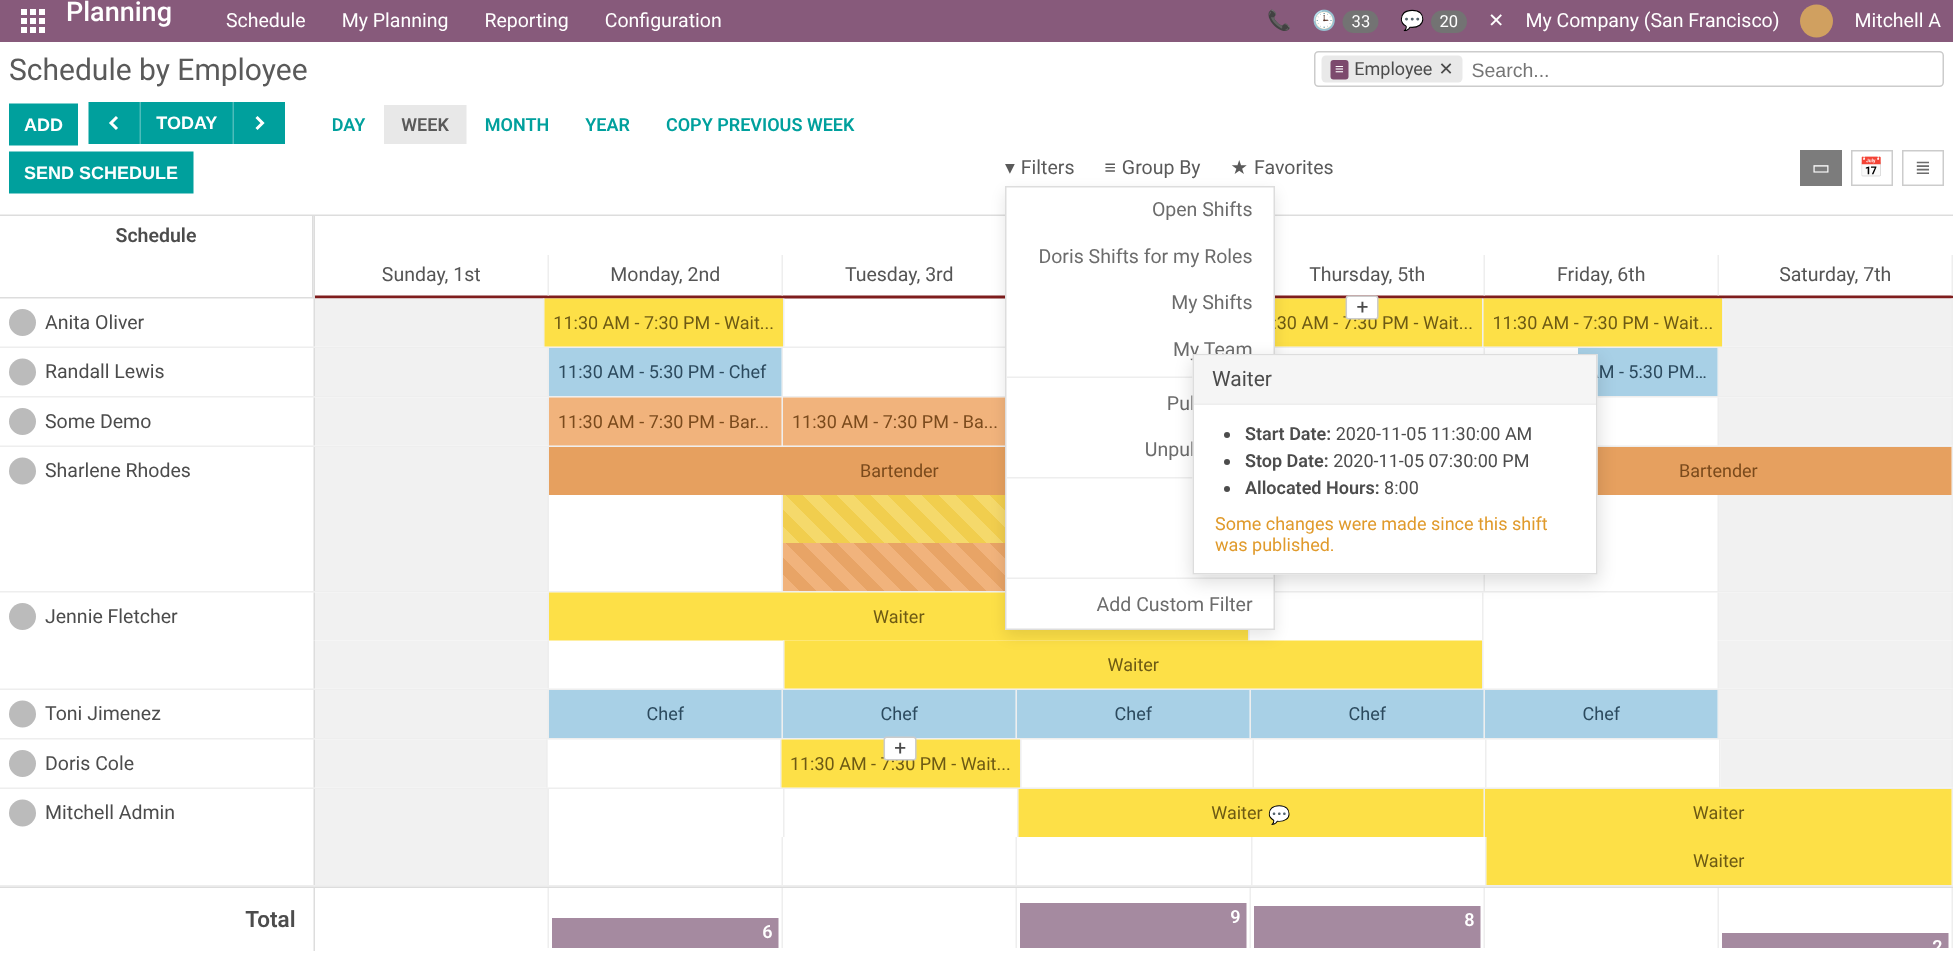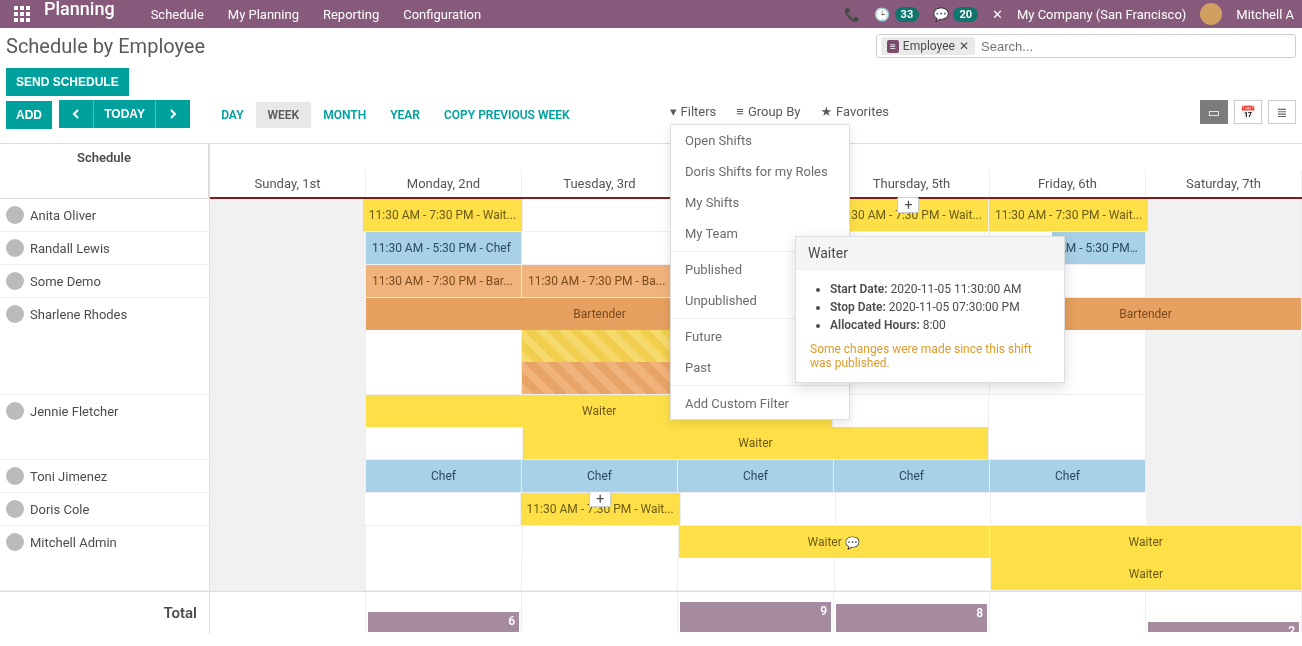--- a/index.html
+++ b/index.html
@@ -6,21 +6,21 @@
 body { font-family: -apple-system, BlinkMacSystemFont, "Segoe UI", Roboto, "Helvetica Neue", sans-serif; font-size: 13px; color: #4c4c4c; }
 
 .header { background: #875A7B; color: #fff; height: 28px; display: flex; align-items: center; padding: 0 8px; }
 .app-icon { width: 28px; height: 28px; display: flex; align-items: center; justify-content: center; }
 .app-icon svg { width: 16px; height: 16px; }
 .app-title { font-size: 18px; font-weight: 500; margin: 0 24px 12px 8px; }
 .nav-item { margin: 0 12px; font-size: 13px; cursor: pointer; }
 .header-spacer { flex: 1; }
 .header-right { display: flex; align-items: center; gap: 14px; }
 .badge-item { display: inline-flex; align-items: center; gap: 4px; }
-.badge { background: #0f766e; color: #fff; border-radius: 10px; padding: 1px 6px; font-size: 11px; font-weight: 700; }
+.badge { background: #737373; color: #fff; border-radius: 10px; padding: 1px 6px; font-size: 11px; font-weight: 400; }
 .company { font-size: 13px; }
 .avatar { width: 22px; height: 22px; border-radius: 50%; background: #d0a060; display: inline-block; vertical-align: middle; }
 
 .subheader { display: flex; align-items: center; padding: 6px 6px 6px 6px; border-bottom: 0; }
 .page-title { font-size: 20px; font-weight: 400; color: #5a5a5a; flex: 1; }
 
 .search-area { display: flex; align-items: center; }
 .search-box { display: flex; align-items: center; border: 1px solid #ccc; border-radius: 3px; padding: 2px 4px; width: 420px; }
 .search-tag { background: #e9e9e9; border-radius: 3px; padding: 2px 6px; display: inline-flex; align-items: center; gap: 4px; font-size: 12px; }
 .search-tag .tag-icon { background:#7c4a6d; color:#fff; padding:1px 3px; border-radius:2px; font-size:10px;}
@@ -66,21 +66,21 @@
 .shift.orange-stripe { background: repeating-linear-gradient(45deg,#f1b37c,#f1b37c 8px,#e8a466 8px,#e8a466 16px); color:#7a4a1c;}
 
 .plus-btn { position:absolute; top:-2px; left:50%; transform:translateX(-50%); background:#fff; border:1px solid #ccc; padding:0 6px; font-size:14px; line-height:14px; cursor:pointer; z-index:5; border-radius:2px;}
 
 .total-row { display:flex; border-top:1px solid #ddd; font-weight:600;}
 .total-row .col-employee{ text-align:right; padding:12px 12px; font-size:15px;}
 .total-cell { flex:1 1 0; border-right:1px solid #eee; position:relative; height:40px;}
 .total-bar { position:absolute; bottom:0; left:2px; right:2px; background:#a58aa0; color:#fff; text-align:right; padding:2px 4px; font-size:12px;}
 
 .dropdown { position:absolute; background:#fff; border:1px solid #ddd; box-shadow:0 4px 10px rgba(0,0,0,0.1); width:180px; z-index:100;}
-.dropdown-item { padding:8px 14px; font-size:13px; color:#6c6c6c; cursor:pointer;}
+.dropdown-item { padding:8px 14px; font-size:13px; color:#6c6c6c; cursor:pointer;text-align:right;}
 .dropdown-sep { border-top:1px solid #eee; margin:2px 0;}
 
 .popover { position:absolute; background:#fff; border:1px solid #ddd; box-shadow:0 4px 12px rgba(0,0,0,0.15); width:270px; z-index:110; padding:0;}
 .popover-header { background:#f5f5f5; padding:8px 12px; font-size:14px; border-bottom:1px solid #eee;}
 .popover-body { padding:10px 14px 12px;}
 .popover-body ul { list-style: disc; padding-left: 20px; margin-bottom:8px;}
 .popover-body li { font-size:12px; padding:2px 0;}
 .popover-body .label { font-weight:600;}
 .popover-warn { color:#e09a2b; font-size:12px; padding-left:0;}
 
@@ -140,23 +140,20 @@
         <span>✕</span>
       </span>
       <input class="search-input" placeholder="Search..." style="">
     </div>
   </div>
 </div>
 
 <div class="toolbar-row">
   <div class="toolbar-left">
     <div>
-      <button class="btn btn-teal">SEND SCHEDULE</button>
-    </div>
-    <div>
       <button class="btn btn-teal">ADD</button>
       <span class="btn-group">
         <button class="btn btn-teal arrow-btn">
           <svg width="10" height="10" viewBox="0 0 10 10">
               <path d="M7 1 L3 5 L7 9" stroke="#fff" stroke-width="2" fill="none"></path>
             </svg>
         </button>
         <button class="btn btn-teal">TODAY</button>
         <button class="btn btn-teal arrow-btn">
           <svg width="10" height="10" viewBox="0 0 10 10">
@@ -165,20 +162,23 @@
         </button>
       </span>
       <span class="view-tabs">
         <span class="view-tab">DAY</span>
         <span class="view-tab active">WEEK</span>
         <span class="view-tab">MONTH</span>
         <span class="view-tab">YEAR</span>
         <span class="view-tab">COPY PREVIOUS WEEK</span>
       </span>
     </div>
+    <div>
+      <button class="btn btn-teal">SEND SCHEDULE</button>
+    </div>
   </div>
   <div style="flex:1"></div>
   <div style="display:flex; flex-direction:column; align-items:flex-end; gap:10px; margin-right:6px;">
     <div style="height:0;"></div>
   </div>
   <div style="position:absolute; left:670px; top:104px; display:flex; gap:20px;">
     <span class="filter-btn">
         <span>▾</span>
         <span>Filters</span>
       </span>

